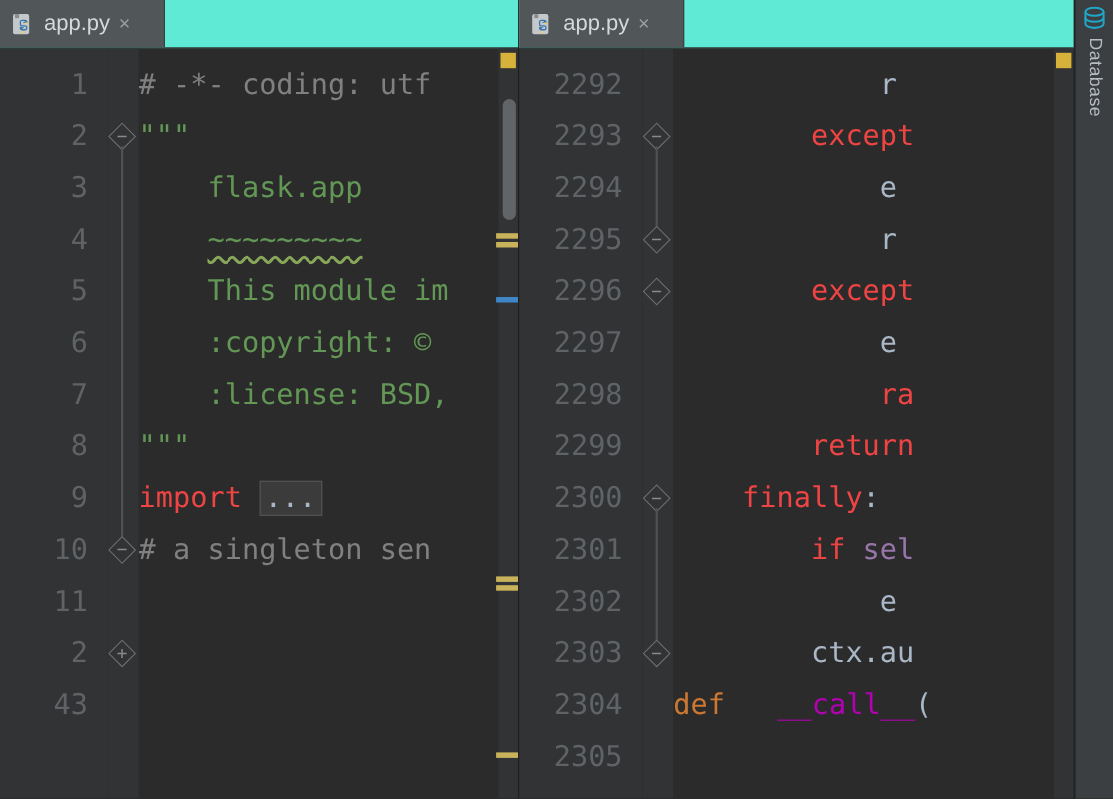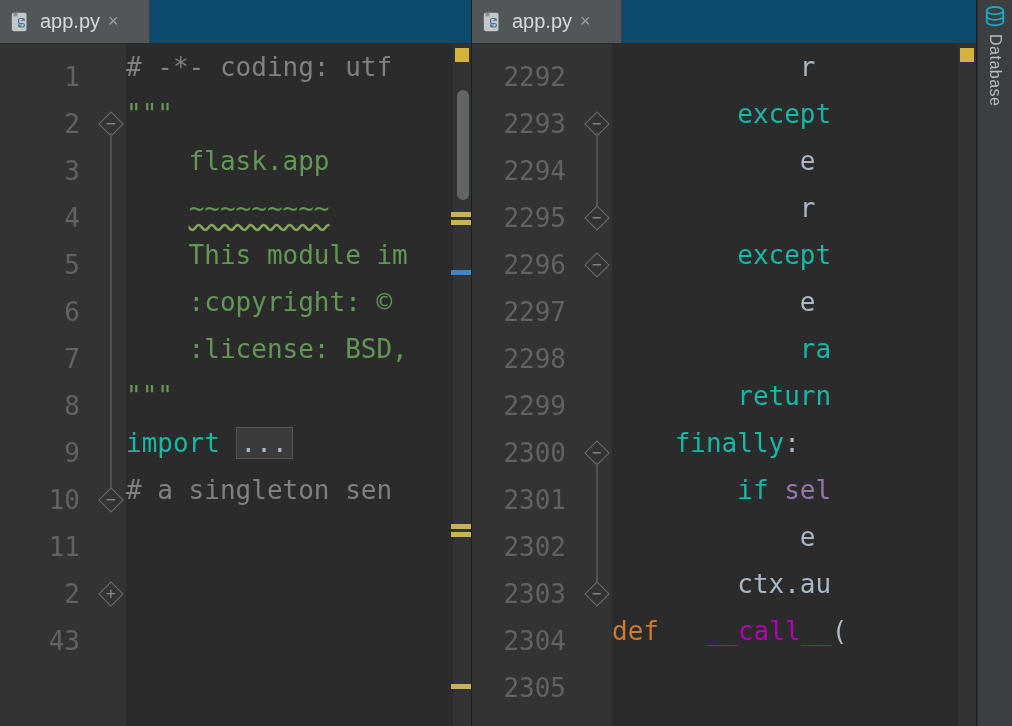--- a/index.html
+++ b/index.html
@@ -42,21 +42,21 @@
     font-size: 16px;
     color: #b7bdc3;
     margin-top: 4px;
     letter-spacing: 0.5px;
   }
   .db-icon { display:block; }
 
   
   .tabbar {
     height: 44px;
-    background: #0c4a6e;
+    background: #5eead4;
     display: flex;
     align-items: stretch;
     border-bottom: 1px solid #2b2b2b;
   }
   .tab {
     background: #515658;
     display: flex;
     align-items: center;
     padding: 0 12px 0 10px;
     gap: 8px;
@@ -116,28 +116,29 @@
   }
   .fold-node.minus::after {
     content:"−"; transform: rotate(-45deg);
     color:#8a8a8a; font-size:16px; line-height:1;
   }
   .fold-line {
     position:absolute; left:12px; width:2px; background:#515151;
   }
   .code {
     flex: 1;
+    padding-top: 10px;
     line-height: 47px;
     white-space: pre;
     overflow: hidden;
   }
   .c-comment { color: #808080; }
   .c-doc     { color: #629755; }
   .c-docq    { color: #629755; }
-  .c-kw      { color: #14b8a6; }
+  .c-kw      { color: #ef4444; }
   .c-def     { color: #cc7832; }
   .c-dunder  { color: #b200b2; margin-left: 32px; }
   .c-self    { color: #9876aa; }
   .c-ident   { color: #a9b7c6; }
   .folded    { background:#3b3b3b; color:#a9b7c6; border:1px solid #555; padding:0 4px; }
   .wavy      { text-decoration: underline wavy #87a65a; text-underline-offset:6px; }
 
   
   .marker-col {
     position:absolute;

